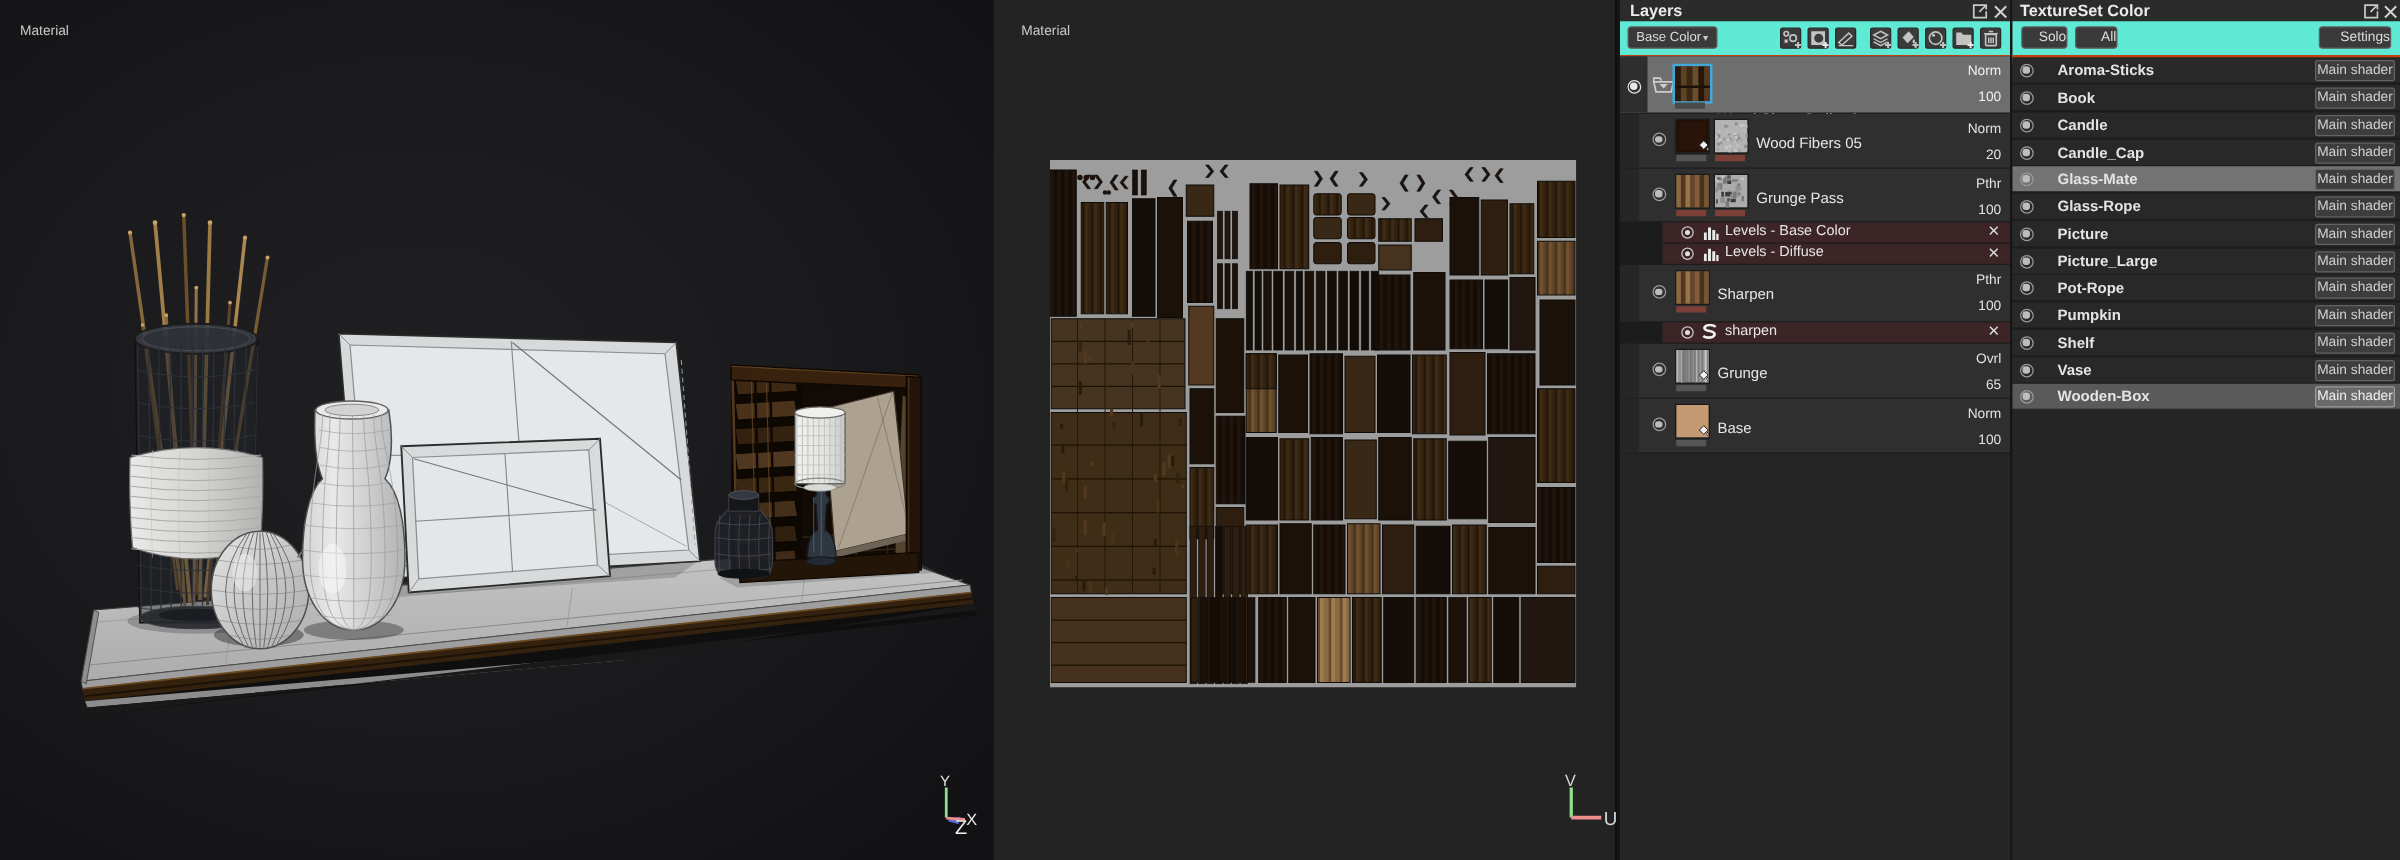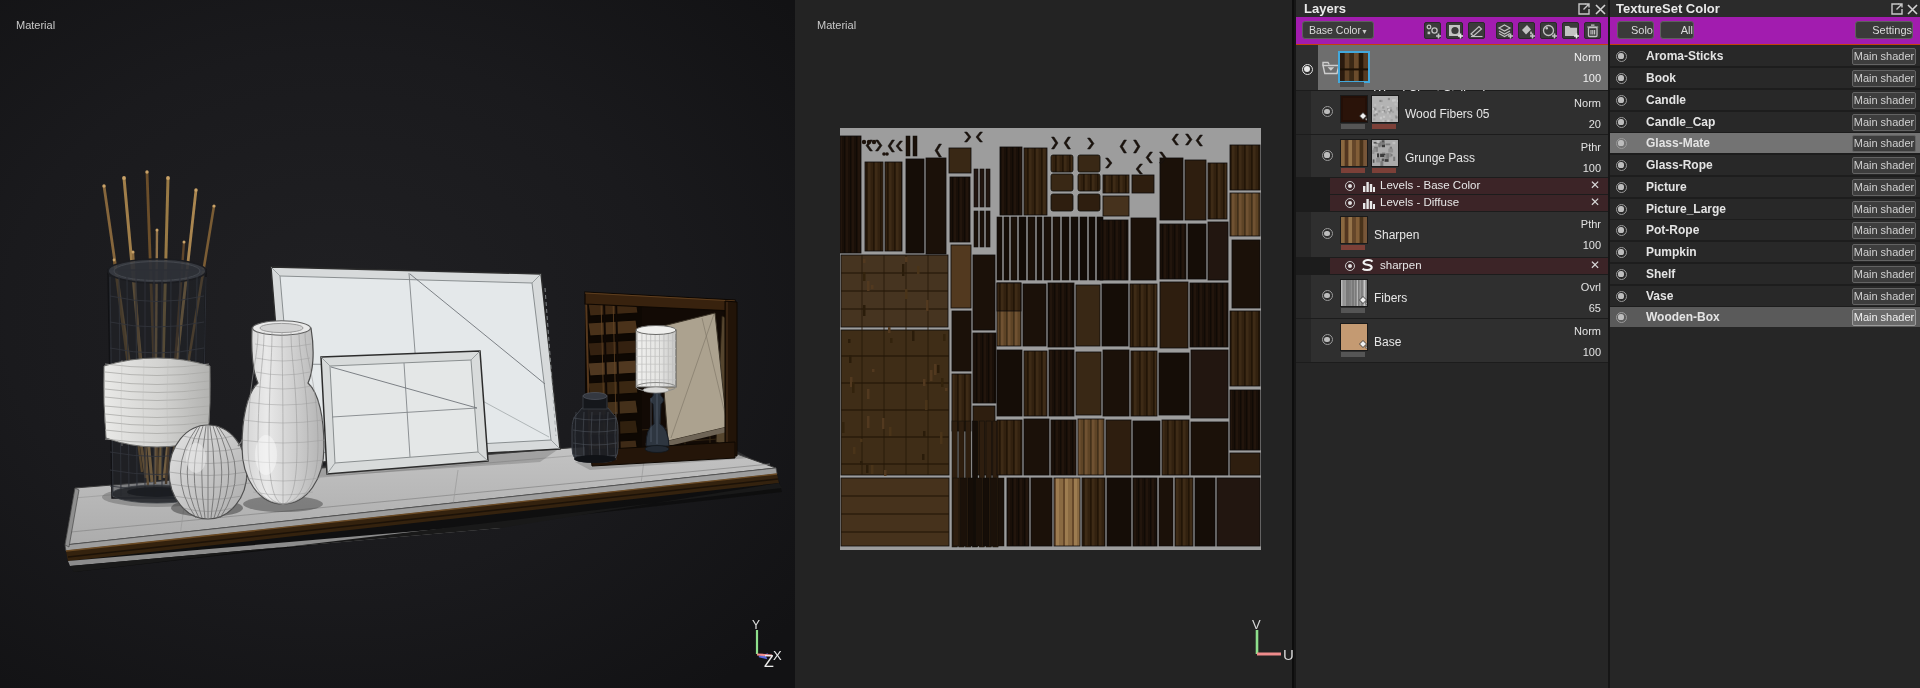--- a/index.html
+++ b/index.html
@@ -2,21 +2,21 @@
 <html><head><meta charset="utf-8"><title>t</title><style>
 html,body{margin:0;padding:0;}
 body{width:1920px;height:688px;position:relative;overflow:hidden;
  font-family:"Liberation Sans",sans-serif;background:#161616;}
 .abs{position:absolute;}
 .lbl{position:absolute;color:#c9c9c9;font-size:11px;}
 
 .panel{position:absolute;top:0;height:688px;background:#262626;}
 .phead{position:absolute;left:0;right:0;top:0;height:17px;background:#2b2b2b;}
 .ptitle{position:absolute;left:8px;top:1px;font-size:13px;font-weight:bold;color:#eaeaea;}
-.toolbar{position:absolute;left:0;right:0;top:17px;height:27px;background:#a21caf;border-bottom:1px solid #c2410c;}
+.toolbar{position:absolute;left:0;right:0;top:17px;height:27px;background:#5eead4;border-bottom:7px solid #c2410c;}
 .btn{position:absolute;background:#3a3a3a;border:1px solid #5f5f5f;border-radius:3px;
  color:#dcdcdc;font-size:11px;text-align:right;box-sizing:border-box;}
 .ibtn{position:absolute;top:5px;width:17px;height:17px;background:#3b3b3b;border:1px solid #2a2a2a;border-radius:2px;box-sizing:border-box;}
 .row{position:absolute;left:0;right:0;background:#2f2f2f;}
 .frow{position:absolute;right:0;background:#3c2427;}
 .radio{position:absolute;border-radius:50%;}
 .bmode{position:absolute;right:7px;color:#e2e2e2;font-size:11px;text-align:right;}
 .lname{position:absolute;color:#e6e6e6;font-size:12px;}
 .tsname{position:absolute;left:36px;top:3px;color:#e4e4e4;font-size:12px;font-weight:bold;}
 .msbtn{position:absolute;right:4px;top:2px;width:62px;height:15px;background:#3d3d3d;
@@ -773,21 +773,21 @@
       <rect x="22.7" width="1.6" height="26" fill="#c8c8c8"></rect>
       <rect x="8.2" width="1.6" height="26" fill="#7a7a7a"></rect>
       <rect x="14.0" width="1.6" height="26" fill="#7a7a7a"></rect>
       <rect x="4.7" width="1.6" height="26" fill="#7a7a7a"></rect>
       <rect x="25.1" width="1.6" height="26" fill="#8a8a8a"></rect>
       <g transform="translate(17,16)">
         <path d="M1.5,4 L5,0.5 L8.5,4 L5,7.5 Z" fill="#f0f0f0" stroke="#222" stroke-width="0.8"></path>
         <path d="M8.2,5.5 q1.6,2 0,3 q-1.6,-1 0,-3" fill="#f0f0f0" stroke="#222" stroke-width="0.6"></path>
       </g>
     </svg>
-    <span class="abs lname" style="left:78px;top:291px;">Fibers</span>
+    <span class="abs lname" style="left:78px;top:291px;">Grunge</span>
     <span class="abs" style="left:45px;top:308px;width:24px;height:5px;background:#555555;"></span>
     <div class="row" style="top:319px;height:43px;">
       <span class="abs" style="left:0;top:0;width:15px;height:43px;background:#262626;"></span>
       <span class="radio" style="left:25.5px;top:15.0px;width:11.0px;height:11.0px;border:1.4px solid #9a9a9a;box-sizing:border-box;"></span>
       <span class="radio" style="left:28.4px;top:17.9px;width:5.2px;height:5.2px;background:#bdbdbd;"></span>
       <span class="bmode" style="top:6px;color:#e2e2e2;">Norm</span>
       <span class="bmode" style="top:27px;color:#e2e2e2;">100</span>
     </div>
     <svg class="abs" style="left:44px;top:323px;border:1px solid #1a1a1a;" width="26" height="26" viewBox="0 0 26 26">
       <rect width="26" height="26" fill="#c49a72"></rect>

